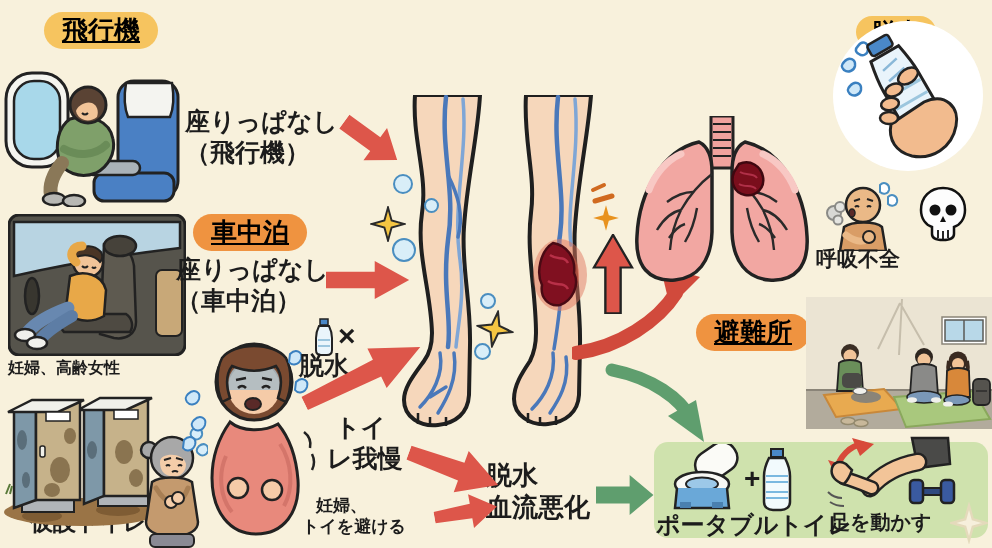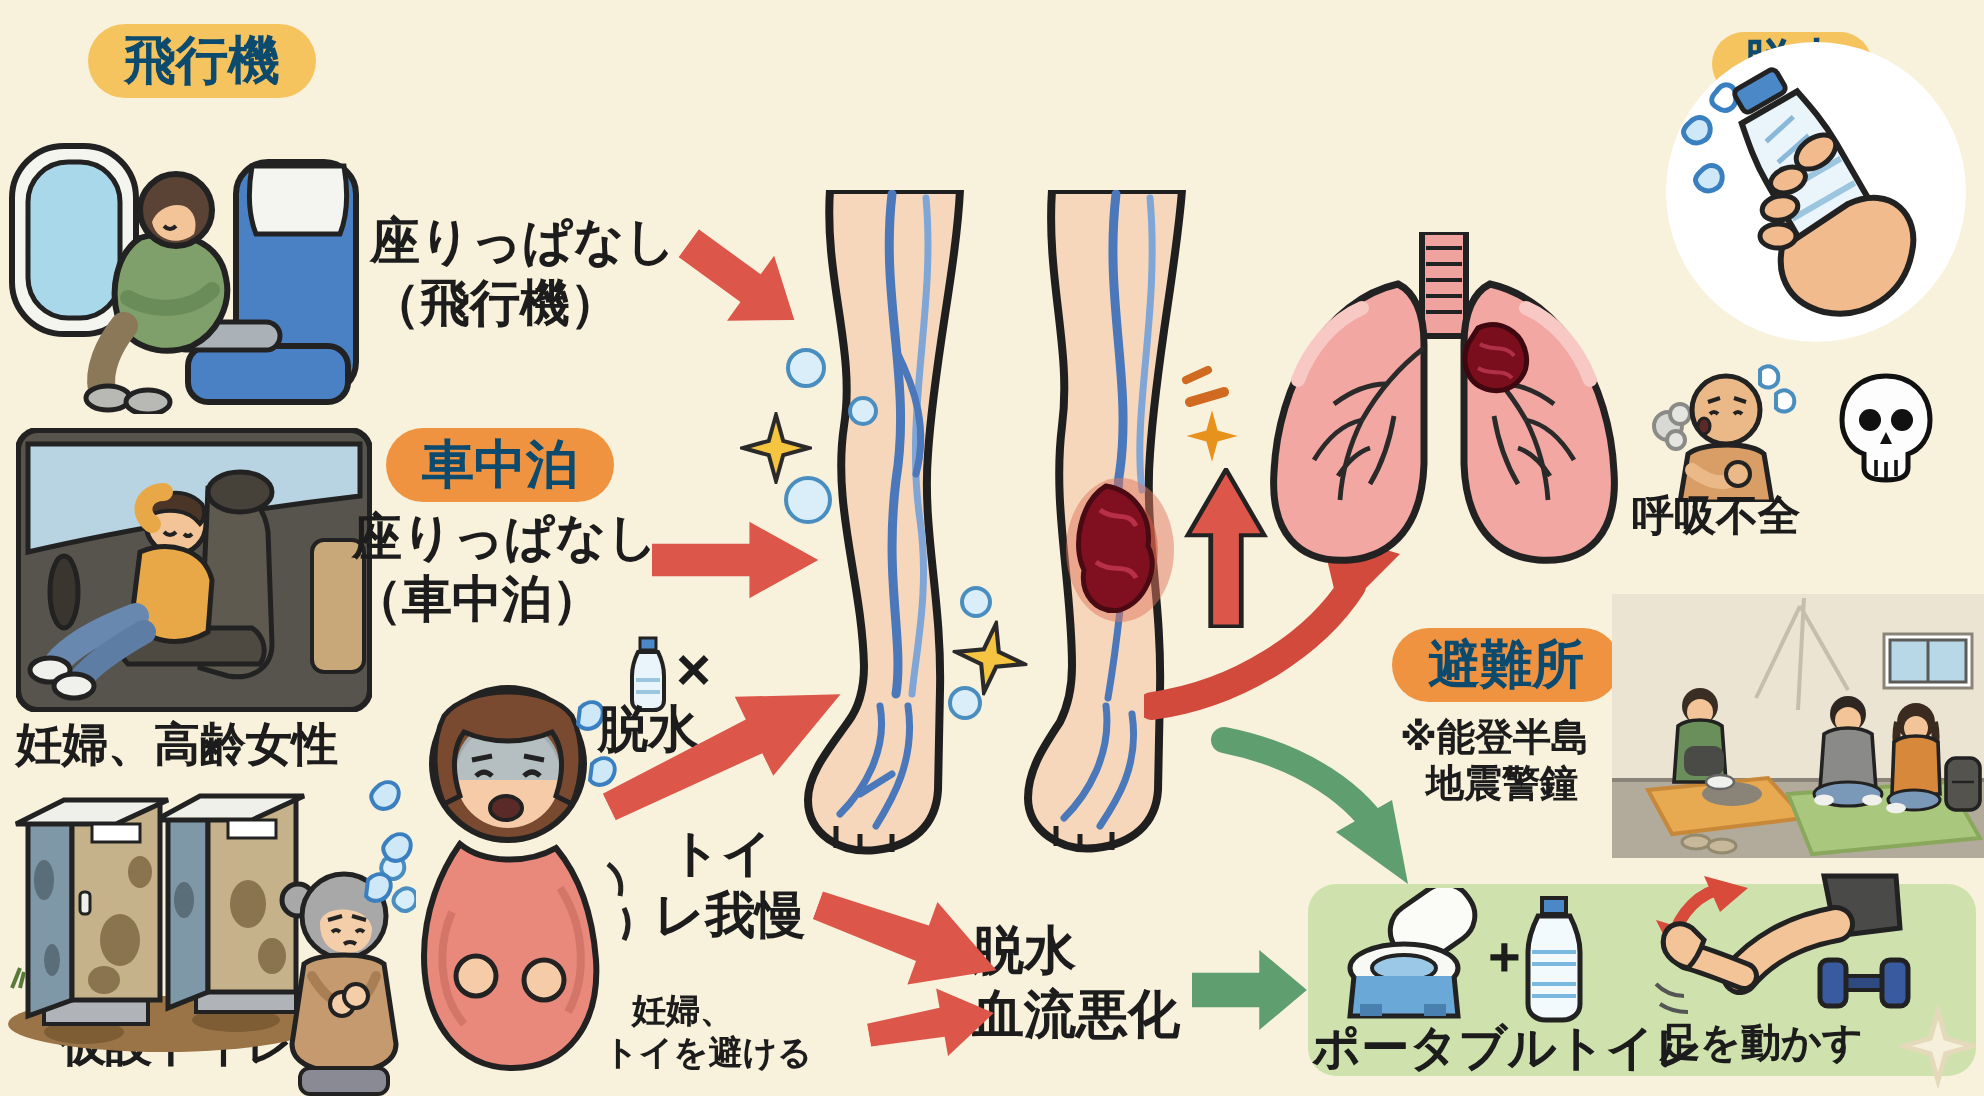--- a/index.html
+++ b/index.html
@@ -9,22 +9,22 @@
     font-family:"Liberation Sans","DejaVu Sans",sans-serif;
     color:#1c1c1c;
   }
   .abs{position:absolute;}
   .title{
     left:178px; top:4px; width:640px; height:54px;
     font-size:40px; font-weight:900; text-align:center; letter-spacing:1px;
     line-height:54px; white-space:nowrap;
   }
   .badge{
-    position:absolute; border-radius:24px; font-weight:800; color:#0c4a6e;
-    padding:4px 18px; font-size:26px; line-height:1.1; white-space:nowrap;
+    position:absolute; border-radius:24px; font-weight:800; color:#000000;
+    padding:4px 18px; font-size:26px; line-height:1.1; white-space:nowrap;text-decoration:underline;
   }
   .badge.yellow{background:#f6c45f;}
   .badge.orange{background:#ef9340;}
   .lbl{position:absolute; font-weight:800; line-height:1.22; white-space:nowrap;}
   .ctr{}
   .arr{position:absolute;}
   .arr svg{display:block; width:100%; height:100%;}
   .red-fill{fill:#dd564a;}
   .green-fill{fill:#5f9e6e;}
   .bubble{position:absolute; border:2.5px solid #4a8ec0; background:#d9eef8; border-radius:50%;}
@@ -105,21 +105,21 @@
 
   <div class="lbl ctr" style="left:185px; top:106px; width:172px; font-size:25px;">
     <div>座りっぱなし</div>
     <div>（飛行機）</div>
   </div>
   <div class="badge orange" style="left:193px; top:214px;">車中泊</div>
   <div class="lbl ctr" style="left:176px; top:254px; width:172px; font-size:25px;">
     <div>座りっぱなし</div>
     <div>（車中泊）</div>
   </div>
-  <div class="lbl" style="left:8px; top:358px; font-size:23px;">妊婦、高齢女性</div>
+  <div class="lbl" style="left:8px; top:358px; font-size:16px;">妊婦、高齢女性</div>
   <div class="lbl" style="left:30px; top:508px; font-size:23px;">仮設トイレ</div>
 
   <div class="abs" style="left:2px; top:390px; width:160px; height:138px;">
     <svg width="160" height="138" viewBox="0 0 160 138">
       <ellipse cx="80" cy="122" rx="78" ry="14" fill="#9a7446"></ellipse>
       <ellipse cx="40" cy="126" rx="20" ry="6" fill="#7e5c34"></ellipse>
       <ellipse cx="116" cy="120" rx="22" ry="6" fill="#7e5c34"></ellipse>
       <g>
         <rect x="96" y="104" width="50" height="12" fill="#b0b4b8" stroke="#222" stroke-width="2"></rect>
         <polygon points="82,20 102,10 102,106 82,114" fill="#7e98a8" stroke="#222" stroke-width="2.5"></polygon>
@@ -359,24 +359,20 @@
     <svg width="50" height="56" viewBox="0 0 50 56">
       <path d="M25,2 C38,2 47,11 47,24 C47,33 42,39 36,41 L36,48 C36,52 32,54 25,54 C18,54 14,52 14,48 L14,41 C8,39 3,33 3,24 C3,11 12,2 25,2 Z" fill="#fdfdfd" stroke="#111" stroke-width="2.5"></path>
       <circle cx="17" cy="24" r="5.5" fill="#111"></circle>
       <circle cx="33" cy="24" r="5.5" fill="#111"></circle>
       <path d="M25,30 L22,36 L28,36 Z" fill="#111"></path>
       <path d="M20,44 L20,52 M25,45 L25,53 M30,44 L30,52" stroke="#111" stroke-width="1.8"></path>
     </svg>
   </div>
 
   <div class="badge orange" style="left:696px; top:314px;text-align:right;">避難所</div>
-  <div class="lbl" style="left:700px; top:358px; font-size:19px;">
-    <div>※能登半島</div>
-    <div style="padding-left:13px;">地震警鐘</div>
-  </div>
   <div class="abs" style="left:806px; top:297px; width:186px; height:132px;">
     <svg width="186" height="132" viewBox="0 0 186 132">
       <rect x="0" y="0" width="186" height="96" fill="#ebe4d3"></rect>
       <rect x="0" y="92" width="186" height="40" fill="#b2ab9c"></rect>
       <path d="M0,93 L186,93" stroke="#8a8478" stroke-width="2"></path>
       <path d="M96,2 L93,58 M94,6 L72,52 M94,6 L118,48" stroke="#c6beac" stroke-width="2" fill="none"></path>
       <rect x="136" y="20" width="44" height="27" fill="#fff" stroke="#8a8478" stroke-width="1.5"></rect>
       <rect x="139" y="23" width="38" height="21" fill="#b8d8e8" stroke="#5a5a56" stroke-width="1.5"></rect>
       <path d="M158,23 L158,44" stroke="#5a5a56" stroke-width="1.5"></path>
       <polygon points="18,98 78,92 96,112 30,120" fill="#e8aa50" stroke="#c8883a" stroke-width="2"></polygon>

